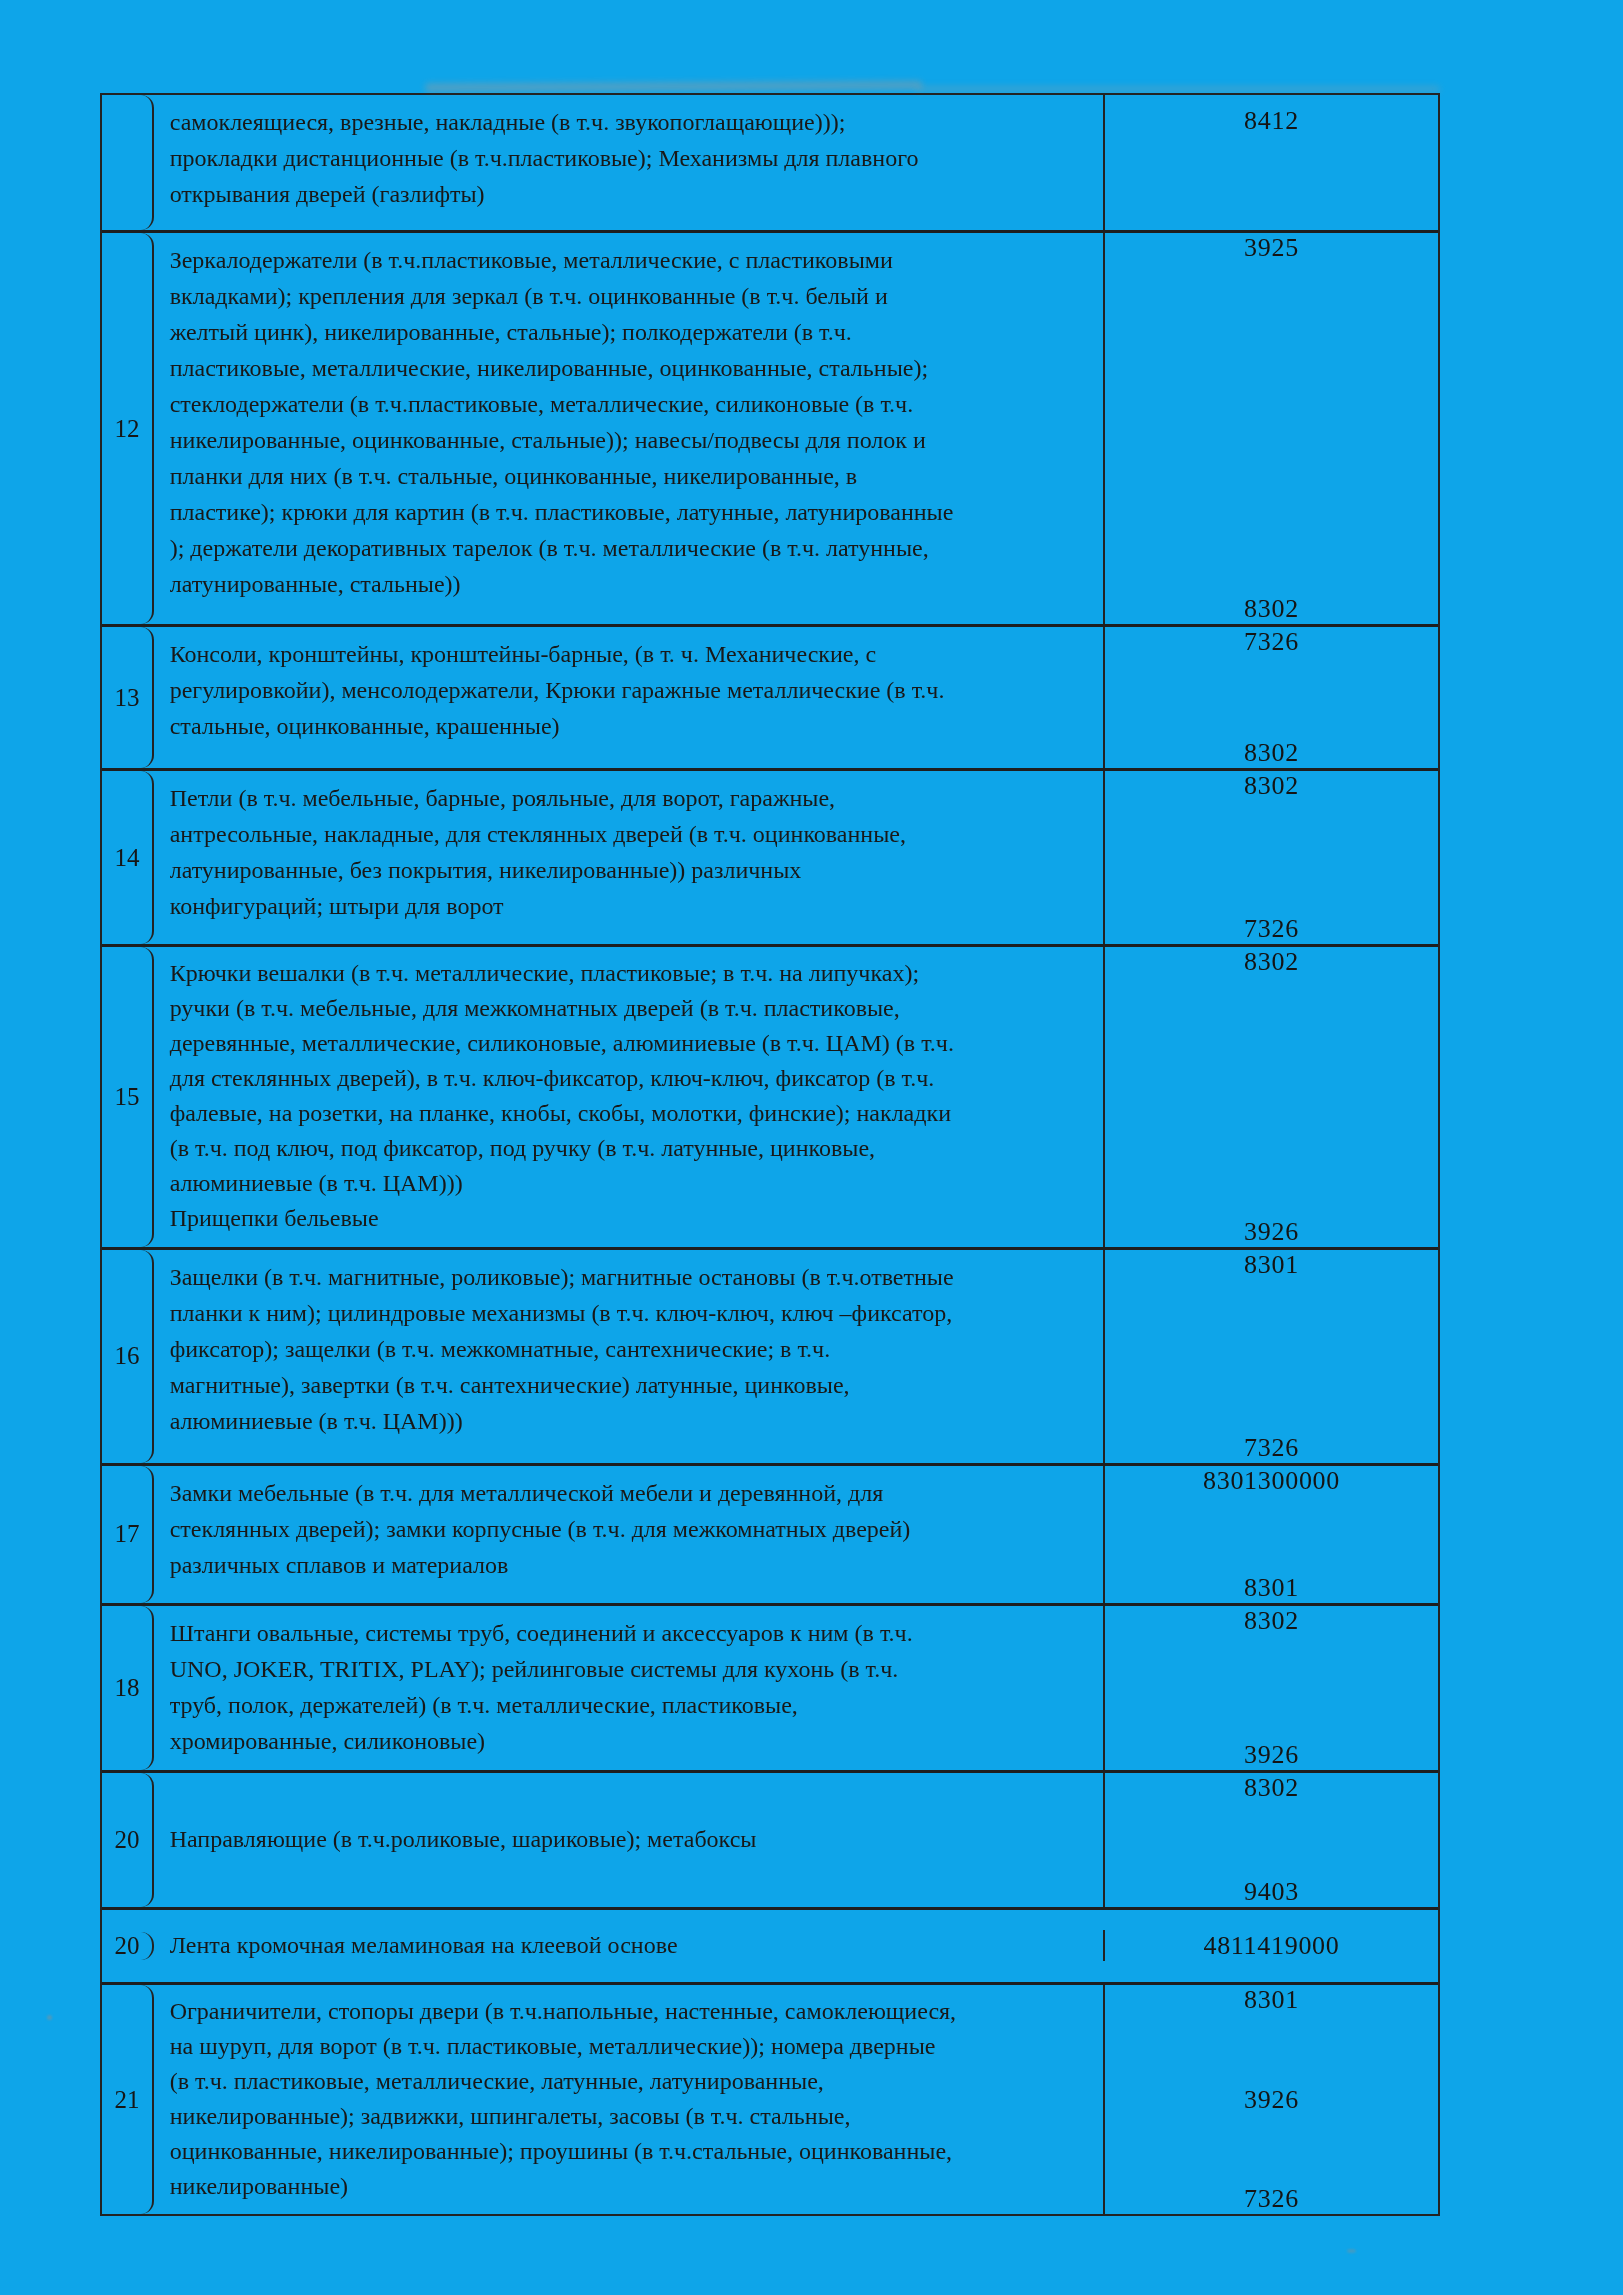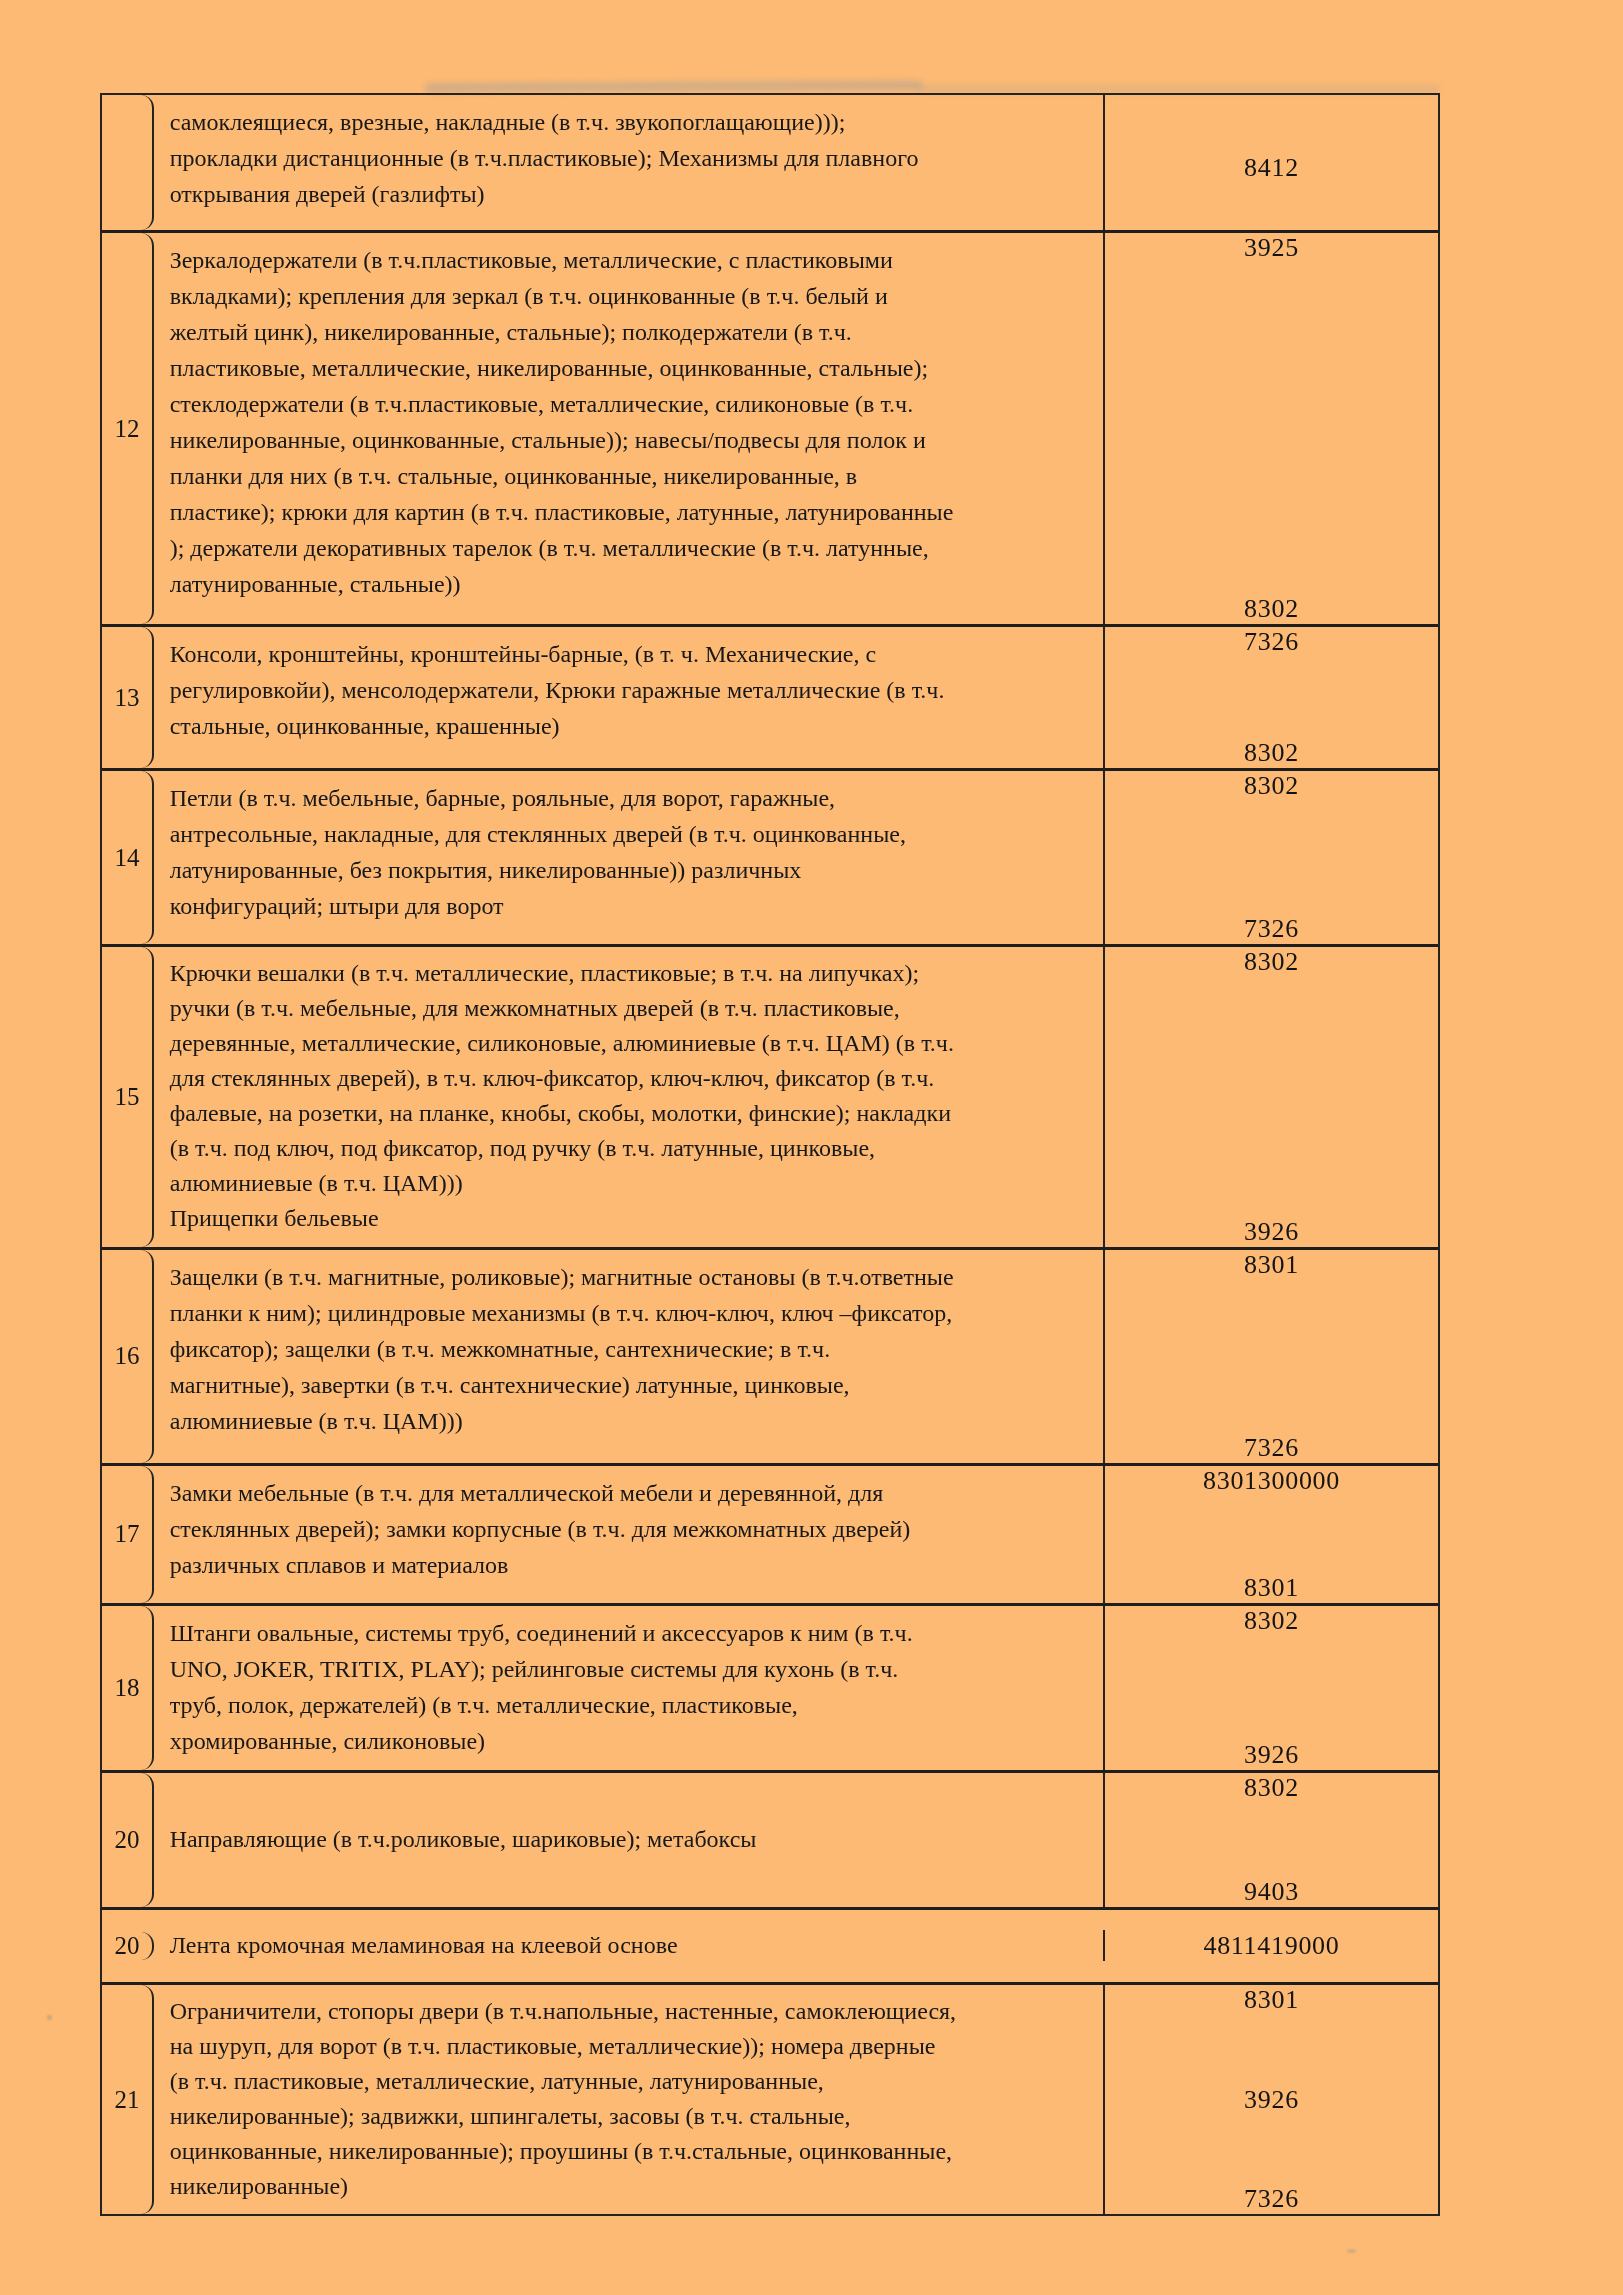--- a/index.html
+++ b/index.html
@@ -4,21 +4,21 @@
 <style>
   html, body { margin: 0; padding: 0; }
   body {
     width: 1623px; height: 2295px;
     background: #ffffff;
     font-family: "Liberation Serif", serif;
   }
   .page {
     position: relative;
     width: 1623px; height: 2295px;
-    background: #fdba74;
+    background: #0ea5e9;
     overflow: hidden;
     color: #1b1b1b;
   }
   
   .smudge {
     position: absolute;
     background: #9a9a9a;
     filter: blur(3.3px);
     opacity: 0.45;
     border-radius: 3.9px;
@@ -67,21 +67,21 @@
     border-left: 2px solid #232323;
     display: flex; flex-direction: column;
     align-items: center; justify-content: space-between;
     font-size: 26px;
     color: #141414;
   }
   .code { letter-spacing: 0.7px; }
 
   
   .r0  { min-height: 135px; }
-  .r0 .codes { justify-content: center; padding-top: 10.5px; }
+  .r0 .codes { justify-content: flex-start; padding-top: 10.5px; }
   .r1  { min-height: 391px; }
   .r2  { min-height: 141px; }
   .r3  { min-height: 173px; }
   .r4 .desc  { line-height: 35px; }
   .r5  { min-height: 213px; }
   .r6  { min-height: 137px; }
   .r7  { min-height: 164px; }
   .r8  { min-height: 134px; }
   .r8 .desc { display: flex; align-items: center; text-align: center; }
   .r9  { min-height: 72px; align-items: center; }

